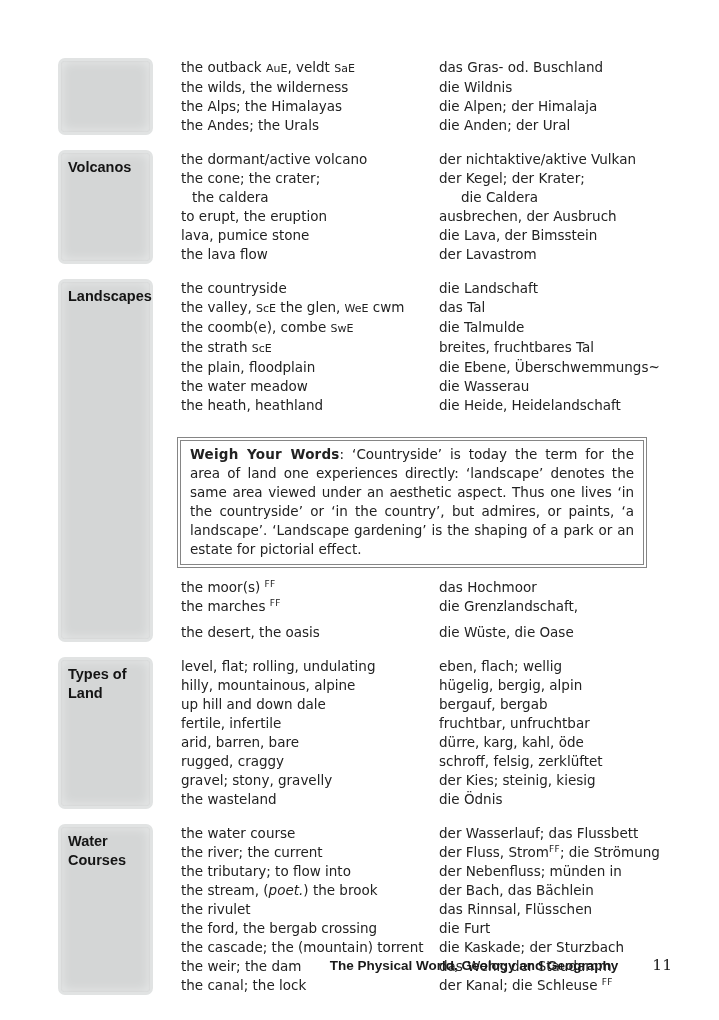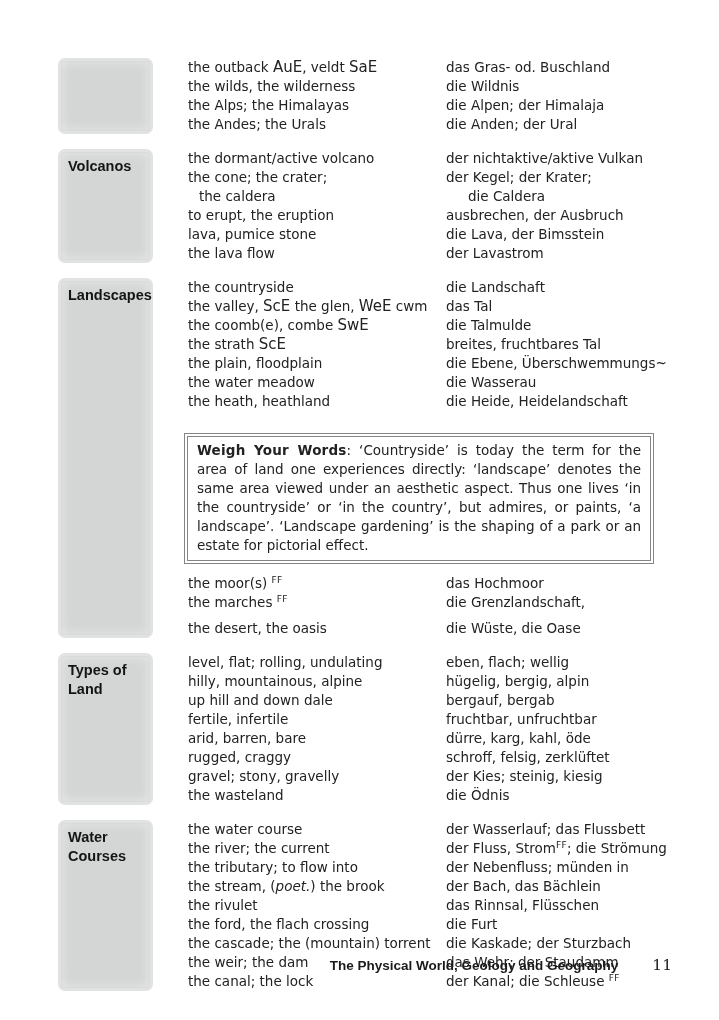--- a/index.html
+++ b/index.html
@@ -8,39 +8,39 @@
     font-family:"DejaVu Sans",sans-serif;color:#222222;
     position:relative;overflow:hidden;
   }
   .page{
     position:absolute;inset:0;
     padding:58px 47px 0 58px;
     box-sizing:border-box;
   }
   .sec{display:flex;align-items:stretch;margin-bottom:15px;}
   .rail{
-    flex:0 0 89px;width:89px;margin-right:35px;
+    flex:0 0 89px;width:89px;margin-right:28px;
     background:#d4d6d6;
     border:3px solid #e1e3e3;
     border-radius:7px;
     box-shadow:inset 0 0 12px rgba(255,255,255,.55), inset 0 0 2px rgba(120,124,124,.35);
   }
   .rail-label{
     font-family:"Liberation Sans",sans-serif;
     font-weight:bold;font-size:14.5px;line-height:1.32;
     color:#141414;padding:5px 6px 0 7px;
   }
   .content{flex:1 1 auto;min-width:0;}
   .row{display:flex;line-height:19px;font-size:13.5px;}
   .row.gap{margin-top:7px;}
   .en{flex:0 0 258px;width:258px;white-space:nowrap;}
   .de{flex:1 1 auto;white-space:nowrap;}
   .ind{padding-left:11px;}
   sup{font-size:9px;line-height:0;letter-spacing:.3px;text-align:right;}
-  .sm{font-size:15px;text-align:center;}
+  .sm{font-size:11px;text-align:center;}
   .note{
     box-sizing:border-box;
     width:470px;
     margin:22px 0 10px -4px;
     border:4px double #858585;
     padding:4px 9px 5px 9px;
     font-size:13.5px;line-height:19px;
     text-align:justify;color:#222;
   }
   .note b{letter-spacing:.2px;}
@@ -260,21 +260,21 @@
     <div class="en">the stream, (<i>poet.</i>) the brook</div>
     <div class="de">der Bach, das Bächlein</div>
   </div>
 
   <div class="row">
     <div class="en">the rivulet</div>
     <div class="de">das Rinnsal, Flüsschen</div>
   </div>
 
   <div class="row">
-    <div class="en">the ford, the flach crossing</div>
+    <div class="en">the ford, the bergab crossing</div>
     <div class="de">die Furt</div>
   </div>
 
   <div class="row">
     <div class="en">the cascade; the (mountain) torrent</div>
     <div class="de">die Kaskade; der Sturzbach</div>
   </div>
 
   <div class="row">
     <div class="en">the weir; the dam</div>

